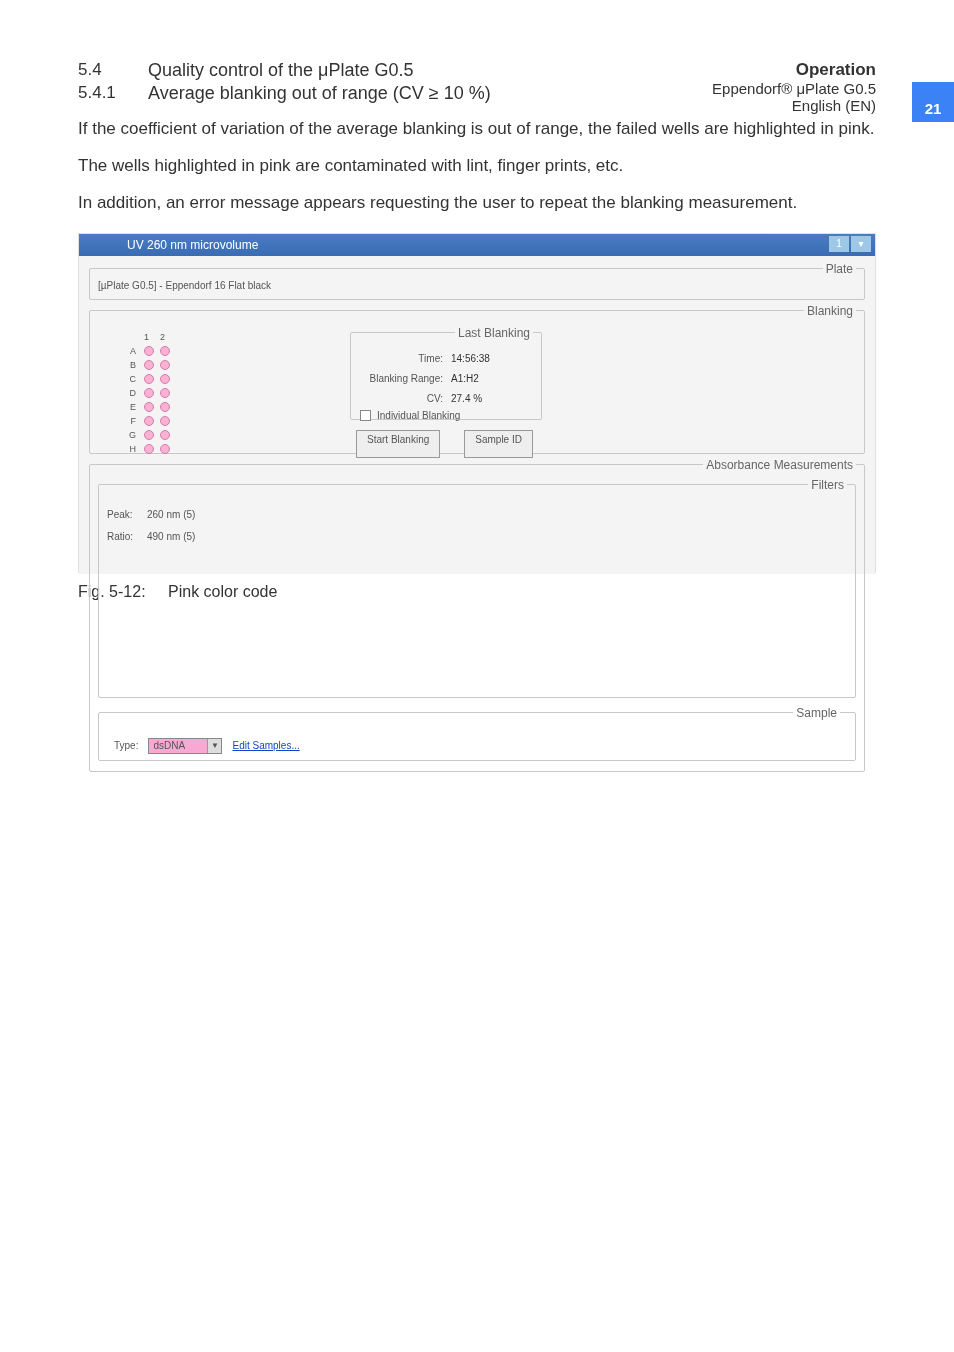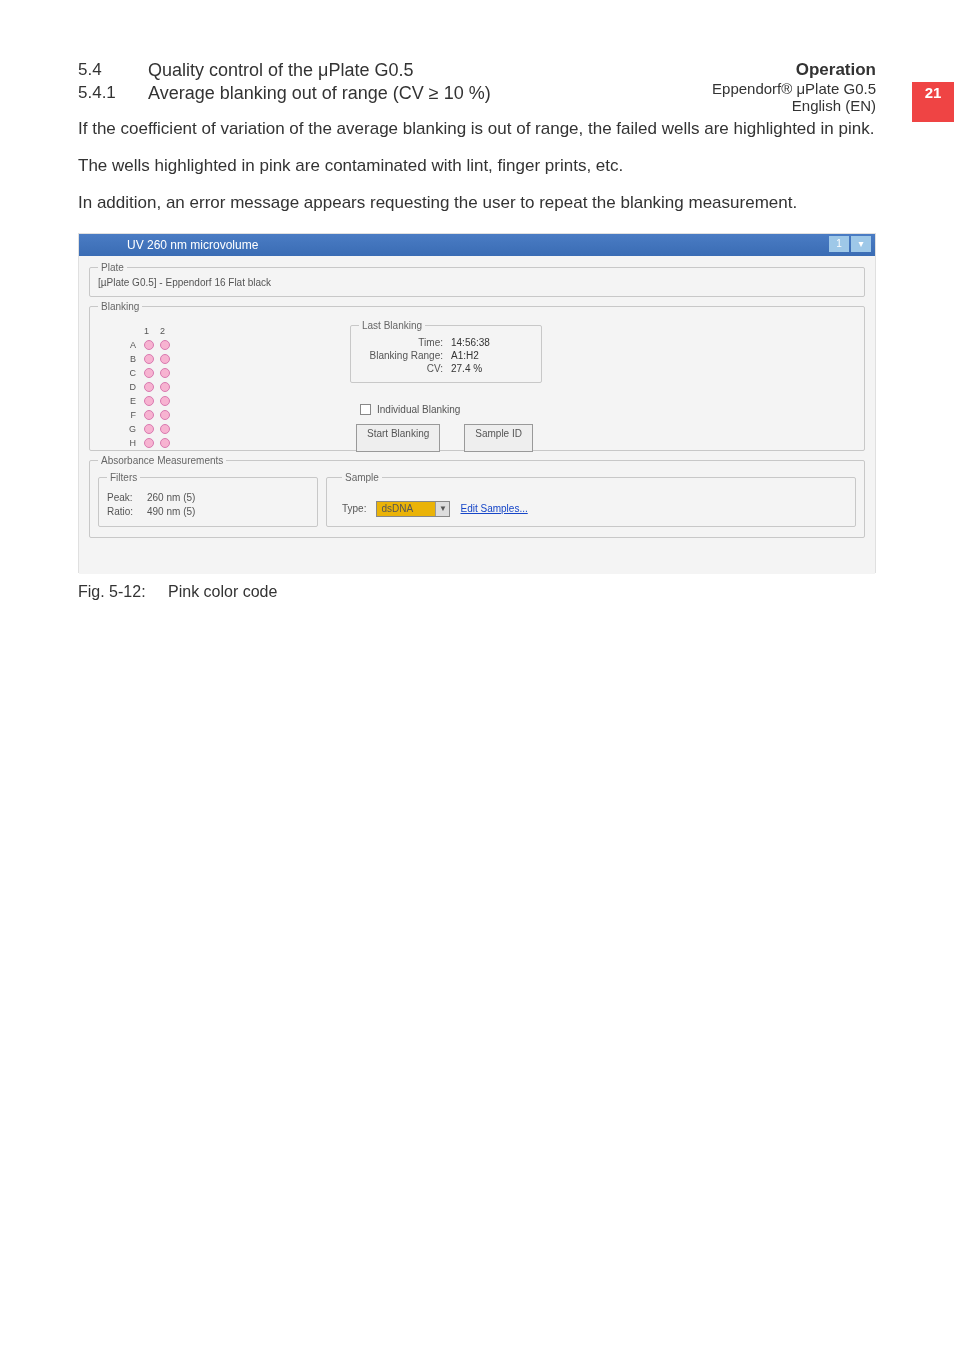--- a/index.html
+++ b/index.html
@@ -1,57 +1,57 @@
 <!DOCTYPE html>
 <html><head>
 <meta charset="utf-8">
 <style>
   * { box-sizing: border-box; margin: 0; padding: 0; }
   html, body { width: 954px; height: 1352px; background: #fff; font-family: "Segoe UI", Arial, sans-serif; color: #333; }
   .page { width: 954px; height: 1352px; position: relative; padding: 60px 78px 60px 78px; }
   .header-title { text-align: right; font-weight: 600; font-size: 17px; }
   .header-sub { text-align: right; font-size: 15px; }
   .header-lang { text-align: right; font-size: 15px; }
-  .page-number-box { position: absolute; top: 82px; right: 0; width: 42px; height: 40px; background: #ef4444; color: #fff; font-weight: 600; font-size: 15px; display: flex; align-items: flex-start; justify-content: center; padding-top: 2px; }
+  .page-number-box { position: absolute; top: 82px; right: 0; width: 42px; height: 40px; background: #3b82f6; color: #fff; font-weight: 600; font-size: 15px; display: flex; align-items: flex-start; justify-content: center; padding-top: 18px; }
   .header-block { position: absolute; top: 60px; right: 78px; width: 300px; }
   .section-row { display: flex; }
   .section-num { width: 70px; font-size: 17px; }
   .section-text { font-size: 18px; }
   .para { font-size: 17px; margin-top: 14px; line-height: 1.35; }
   .screenshot { margin-top: 18px; border: 1px solid #e0e0e0; background: #fafafa; position: relative; width: 798px; height: 340px; font-family: Tahoma, Arial, sans-serif; }
   .ss-titlebar { height: 22px; background: linear-gradient(#4a7cc4,#3a6cb4); color: #fff; font-size: 12px; padding-left: 48px; display: flex; align-items: center; position: relative; }
   .ss-title-right { position: absolute; right: 4px; top: 2px; display: flex; }
   .ss-badge { background: #9ec8e8; color: #fff; font-size: 10px; width: 20px; height: 16px; display: flex; align-items: center; justify-content: center; margin-left: 2px; }
   .ss-body { padding: 6px 10px 8px 10px; background: #f4f4f4; height: 318px; position: relative; }
   fieldset { border: 1px solid #c8c8c8; border-radius: 2px; font-size: 10px; color: #555; }
-  legend { font-size: 10px; padding: 0 3px; color: #666; }
+  legend { font-size: 12px; padding: 0 3px; color: #666; text-align: right; }
   .fs-plate { padding: 4px 8px 8px 8px; }
   .fs-blanking { margin-top: 4px; padding: 6px 8px 8px 8px; position: relative; height: 150px; }
   .well-grid { position: absolute; left: 34px; top: 12px; }
   .well-header { font-size: 9px; color: #555; }
   .well-row { display: flex; align-items: center; height: 14px; }
   .well-label { width: 12px; font-size: 9px; text-align: right; margin-right: 8px; color: #555; }
   .well { width: 10px; height: 10px; border-radius: 50%; border: 1px solid #888; margin-right: 6px; }
   .well.pink { background: #f7b3d1; border-color: #d97ab0; }
   .fs-lastblank { position: absolute; left: 260px; top: 8px; width: 192px; padding: 4px 8px 6px 8px; }
-  .lb-row { display: flex; font-size: 10px; margin: 2px 0; align-items: center; }
+  .lb-row { display: flex; font-size: 10px; margin: 9px 0; align-items: center; }
   .lb-key { width: 84px; text-align: right; margin-right: 8px; color: #555; }
   .lb-val { color: #333; }
   .indiv-row { position: absolute; left: 270px; top: 92px; font-size: 10px; display: flex; align-items: flex-end; }
   .chk { width: 11px; height: 11px; border: 1px solid #888; margin-right: 6px; background: #fff; }
   .btn { display: inline-block; border: 1px solid #999; background: #eee; font-size: 10px; padding: 1px 10px; height: 28px; line-height: 15px; }
   .blank-btns { position: absolute; left: 266px; top: 112px; display: flex; gap: 24px; }
   .fs-abs { margin-top: 4px; padding: 6px 8px 10px 8px; }
-  .abs-inner { display: flex; gap: 8px; }
+  .abs-inner { display: flex; gap: 8px; flex-direction: column; }
   .fs-filters { flex: 0 0 220px; padding: 6px 8px; }
-  .filters-row { display: flex; font-size: 10px; margin: 3px 0; }
+  .filters-row { display: flex; font-size: 10px; margin: 11px 0; }
   .filters-key { width: 40px; color: #555; }
   .fs-sample { flex: 1; padding: 6px 15px; }
   .sample-row { display: flex; align-items: center; font-size: 10px; margin-top: 12px; gap: 10px; }
-  .select-box { border: 1px solid #888; background: #eab308; width: 74px; height: 16px; position: relative; padding-left: 4px; font-size: 10px; line-height: 14px; }
+  .select-box { border: 1px solid #888; background: #f9a8d4; width: 74px; height: 16px; position: relative; padding-left: 4px; font-size: 10px; line-height: 14px; }
   .select-arrow { position: absolute; right: 0; top: 0; width: 14px; height: 14px; background: #ddd; border-left: 1px solid #999; font-size: 8px; display: flex; align-items: center; justify-content: center; }
   .link { color: #1646c8; text-decoration: underline; font-size: 10px; }
   .fig-caption { font-size: 16px; margin-top: 10px; display: flex; }
   .fig-num { width: 90px; }
 </style>
 </head>
 <body>
 
 <div class="page">
   <div class="page-number-box">21</div>

